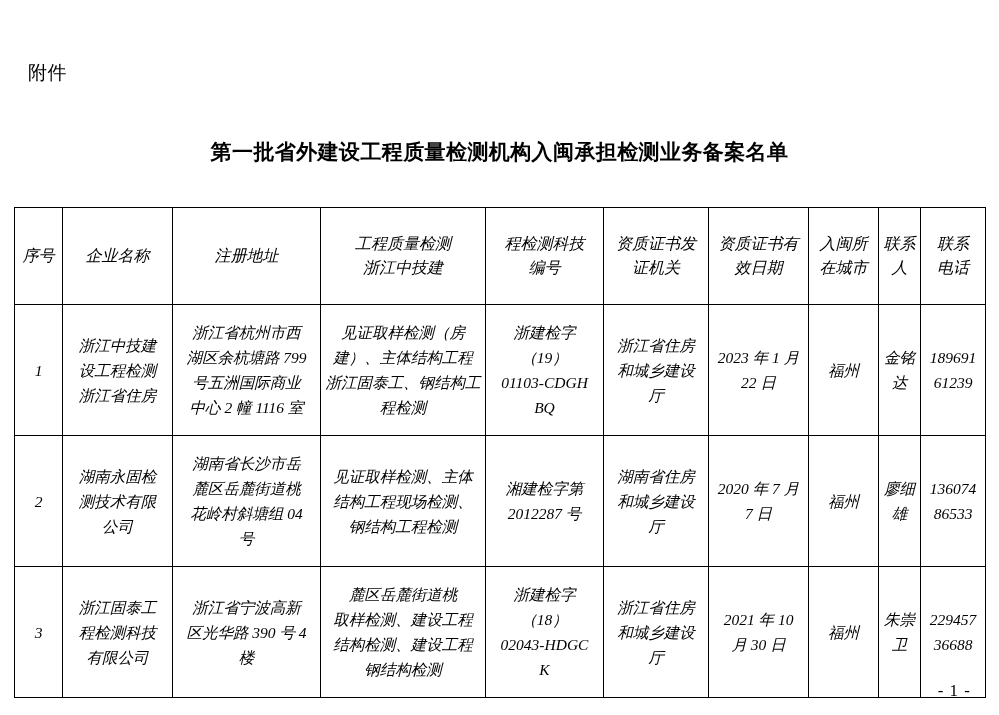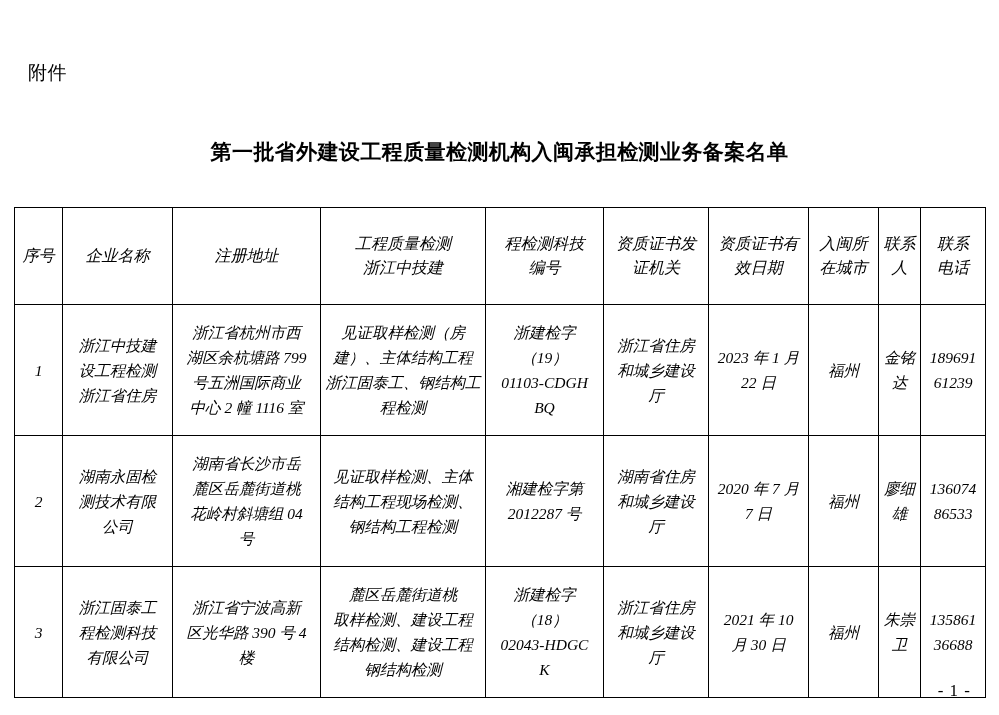--- a/index.html
+++ b/index.html
@@ -284,21 +284,21 @@
 月 30 日</span>
           </td>
         <td>
             <span class="cell-text">福州</span>
           </td>
         <td>
             <span class="cell-text">朱崇
 卫</span>
           </td>
         <td>
-            <span class="cell-text">135861
+            <span class="cell-text">229457
 36688</span>
           </td>
       </tr>
     </tbody>
   </table>
 
   <div class="page-number">- 1 -</div>
 
 </div>
 

